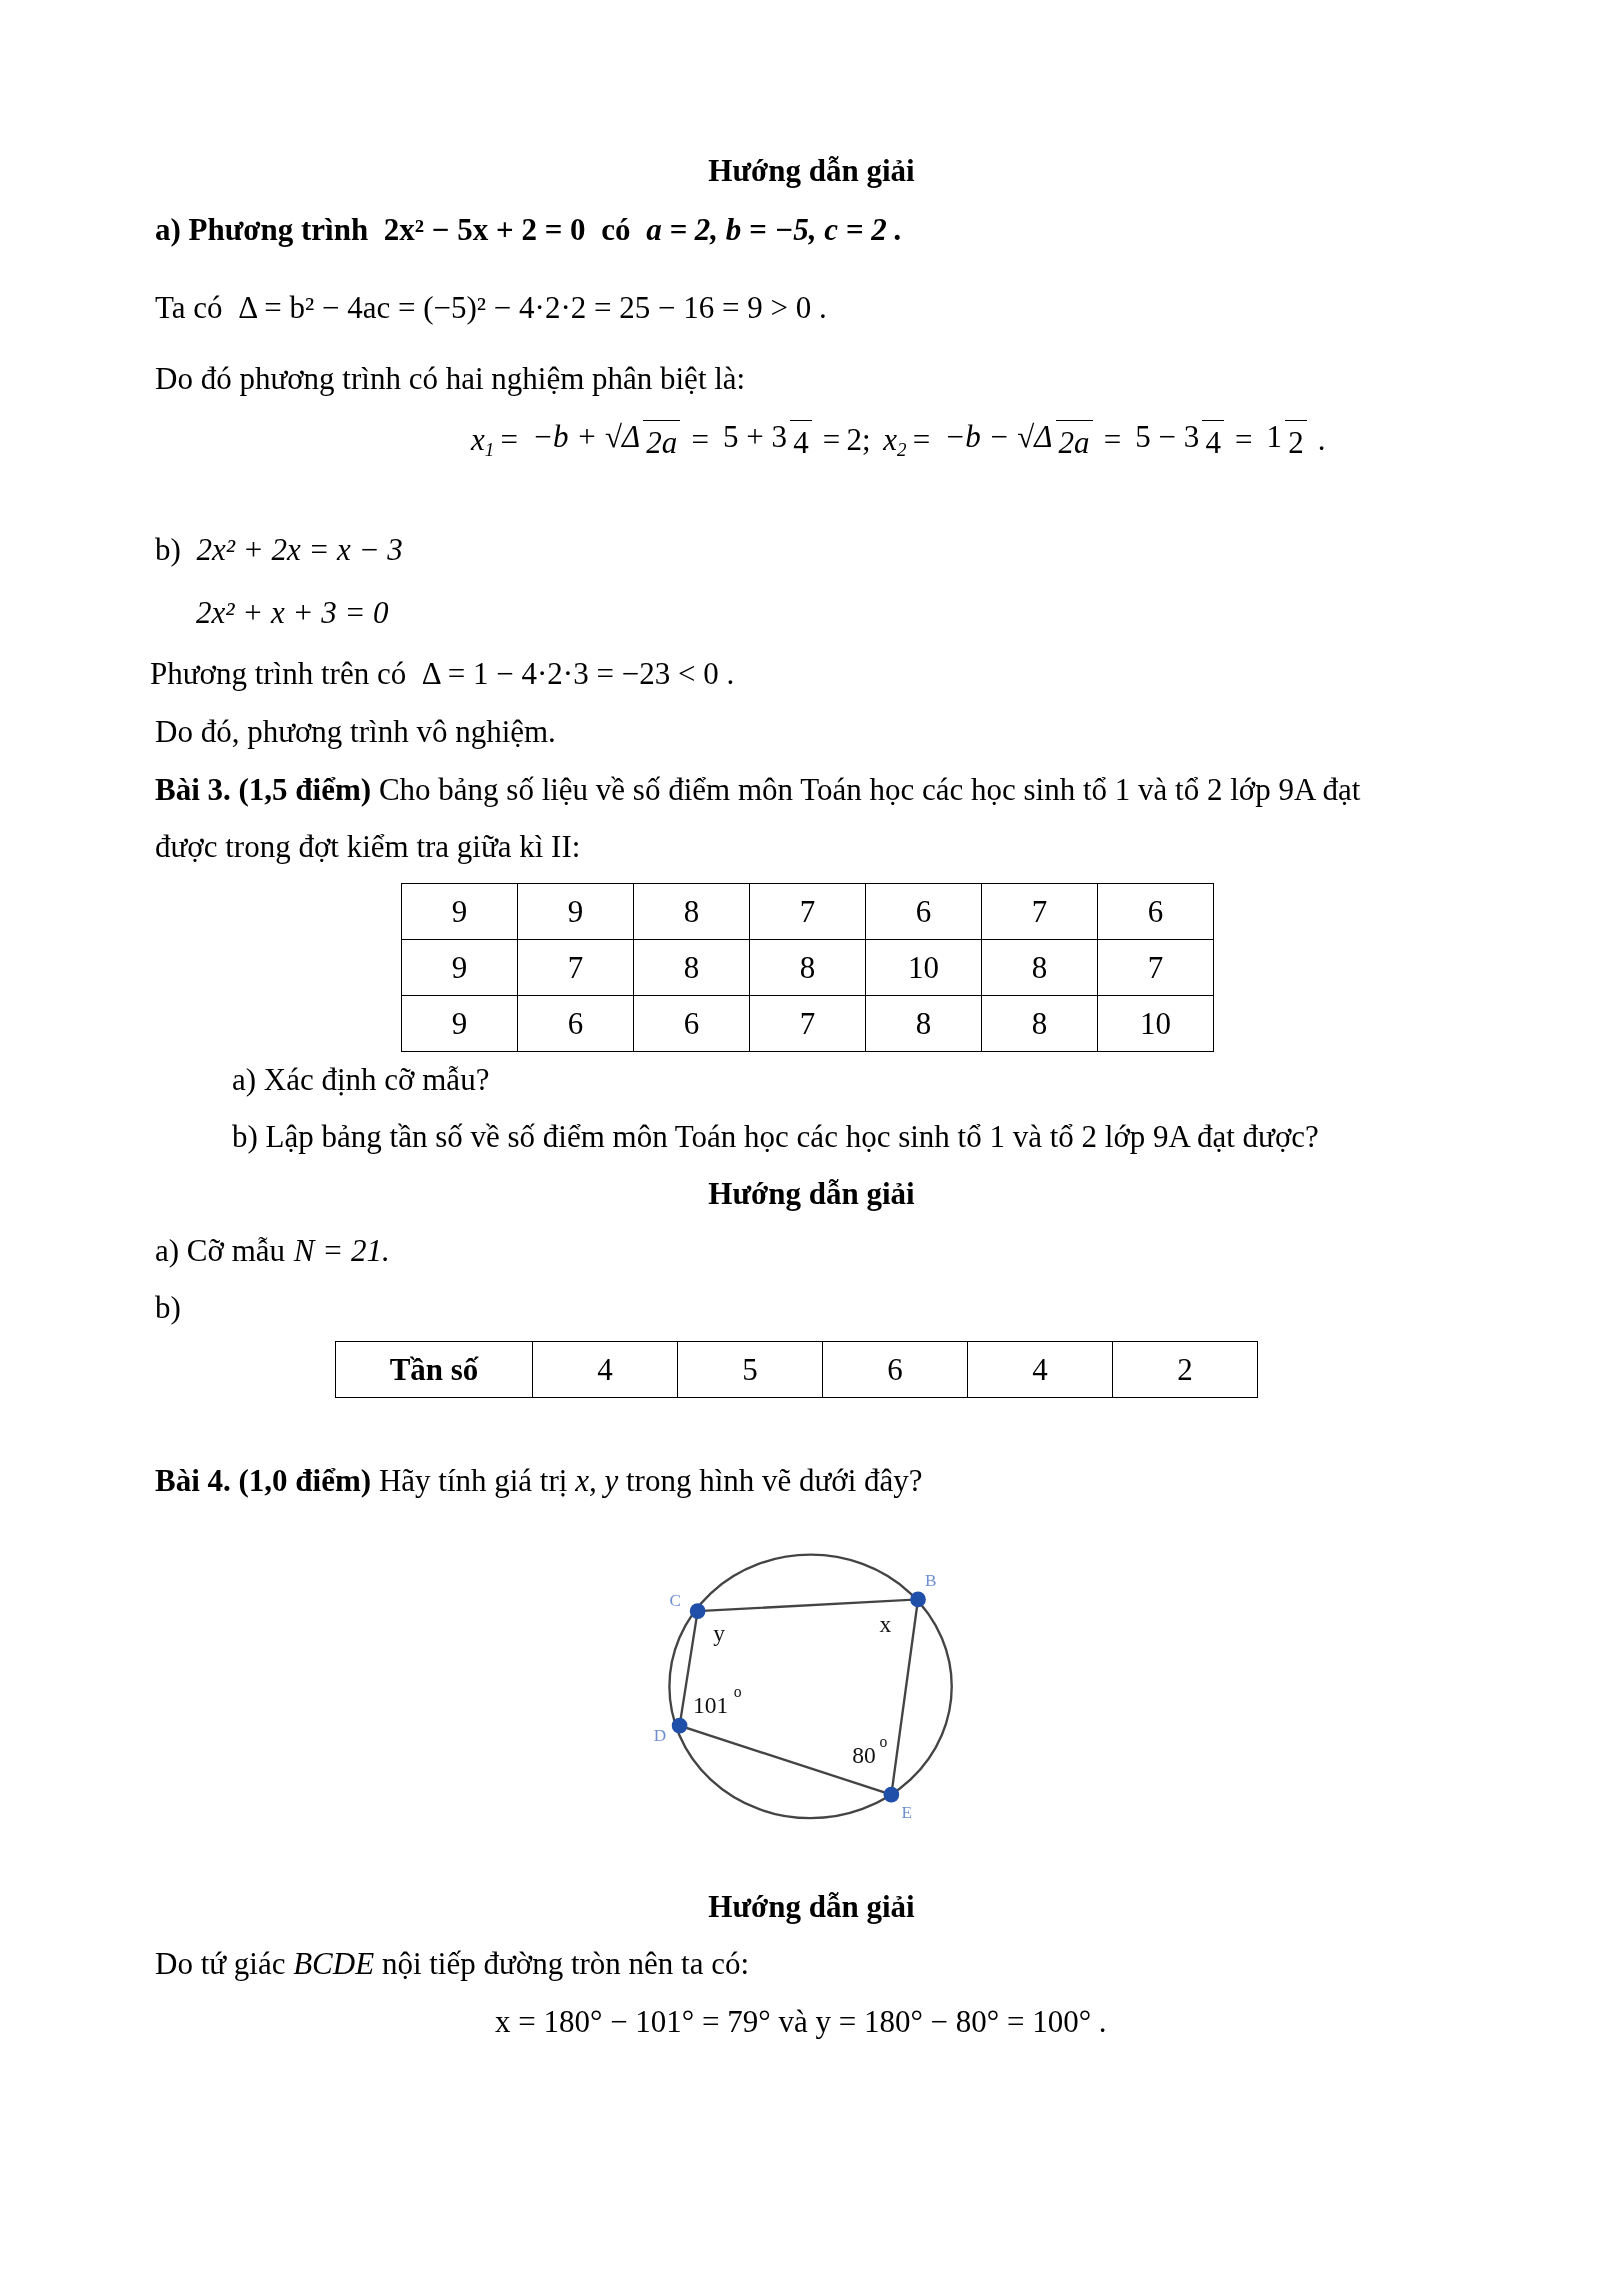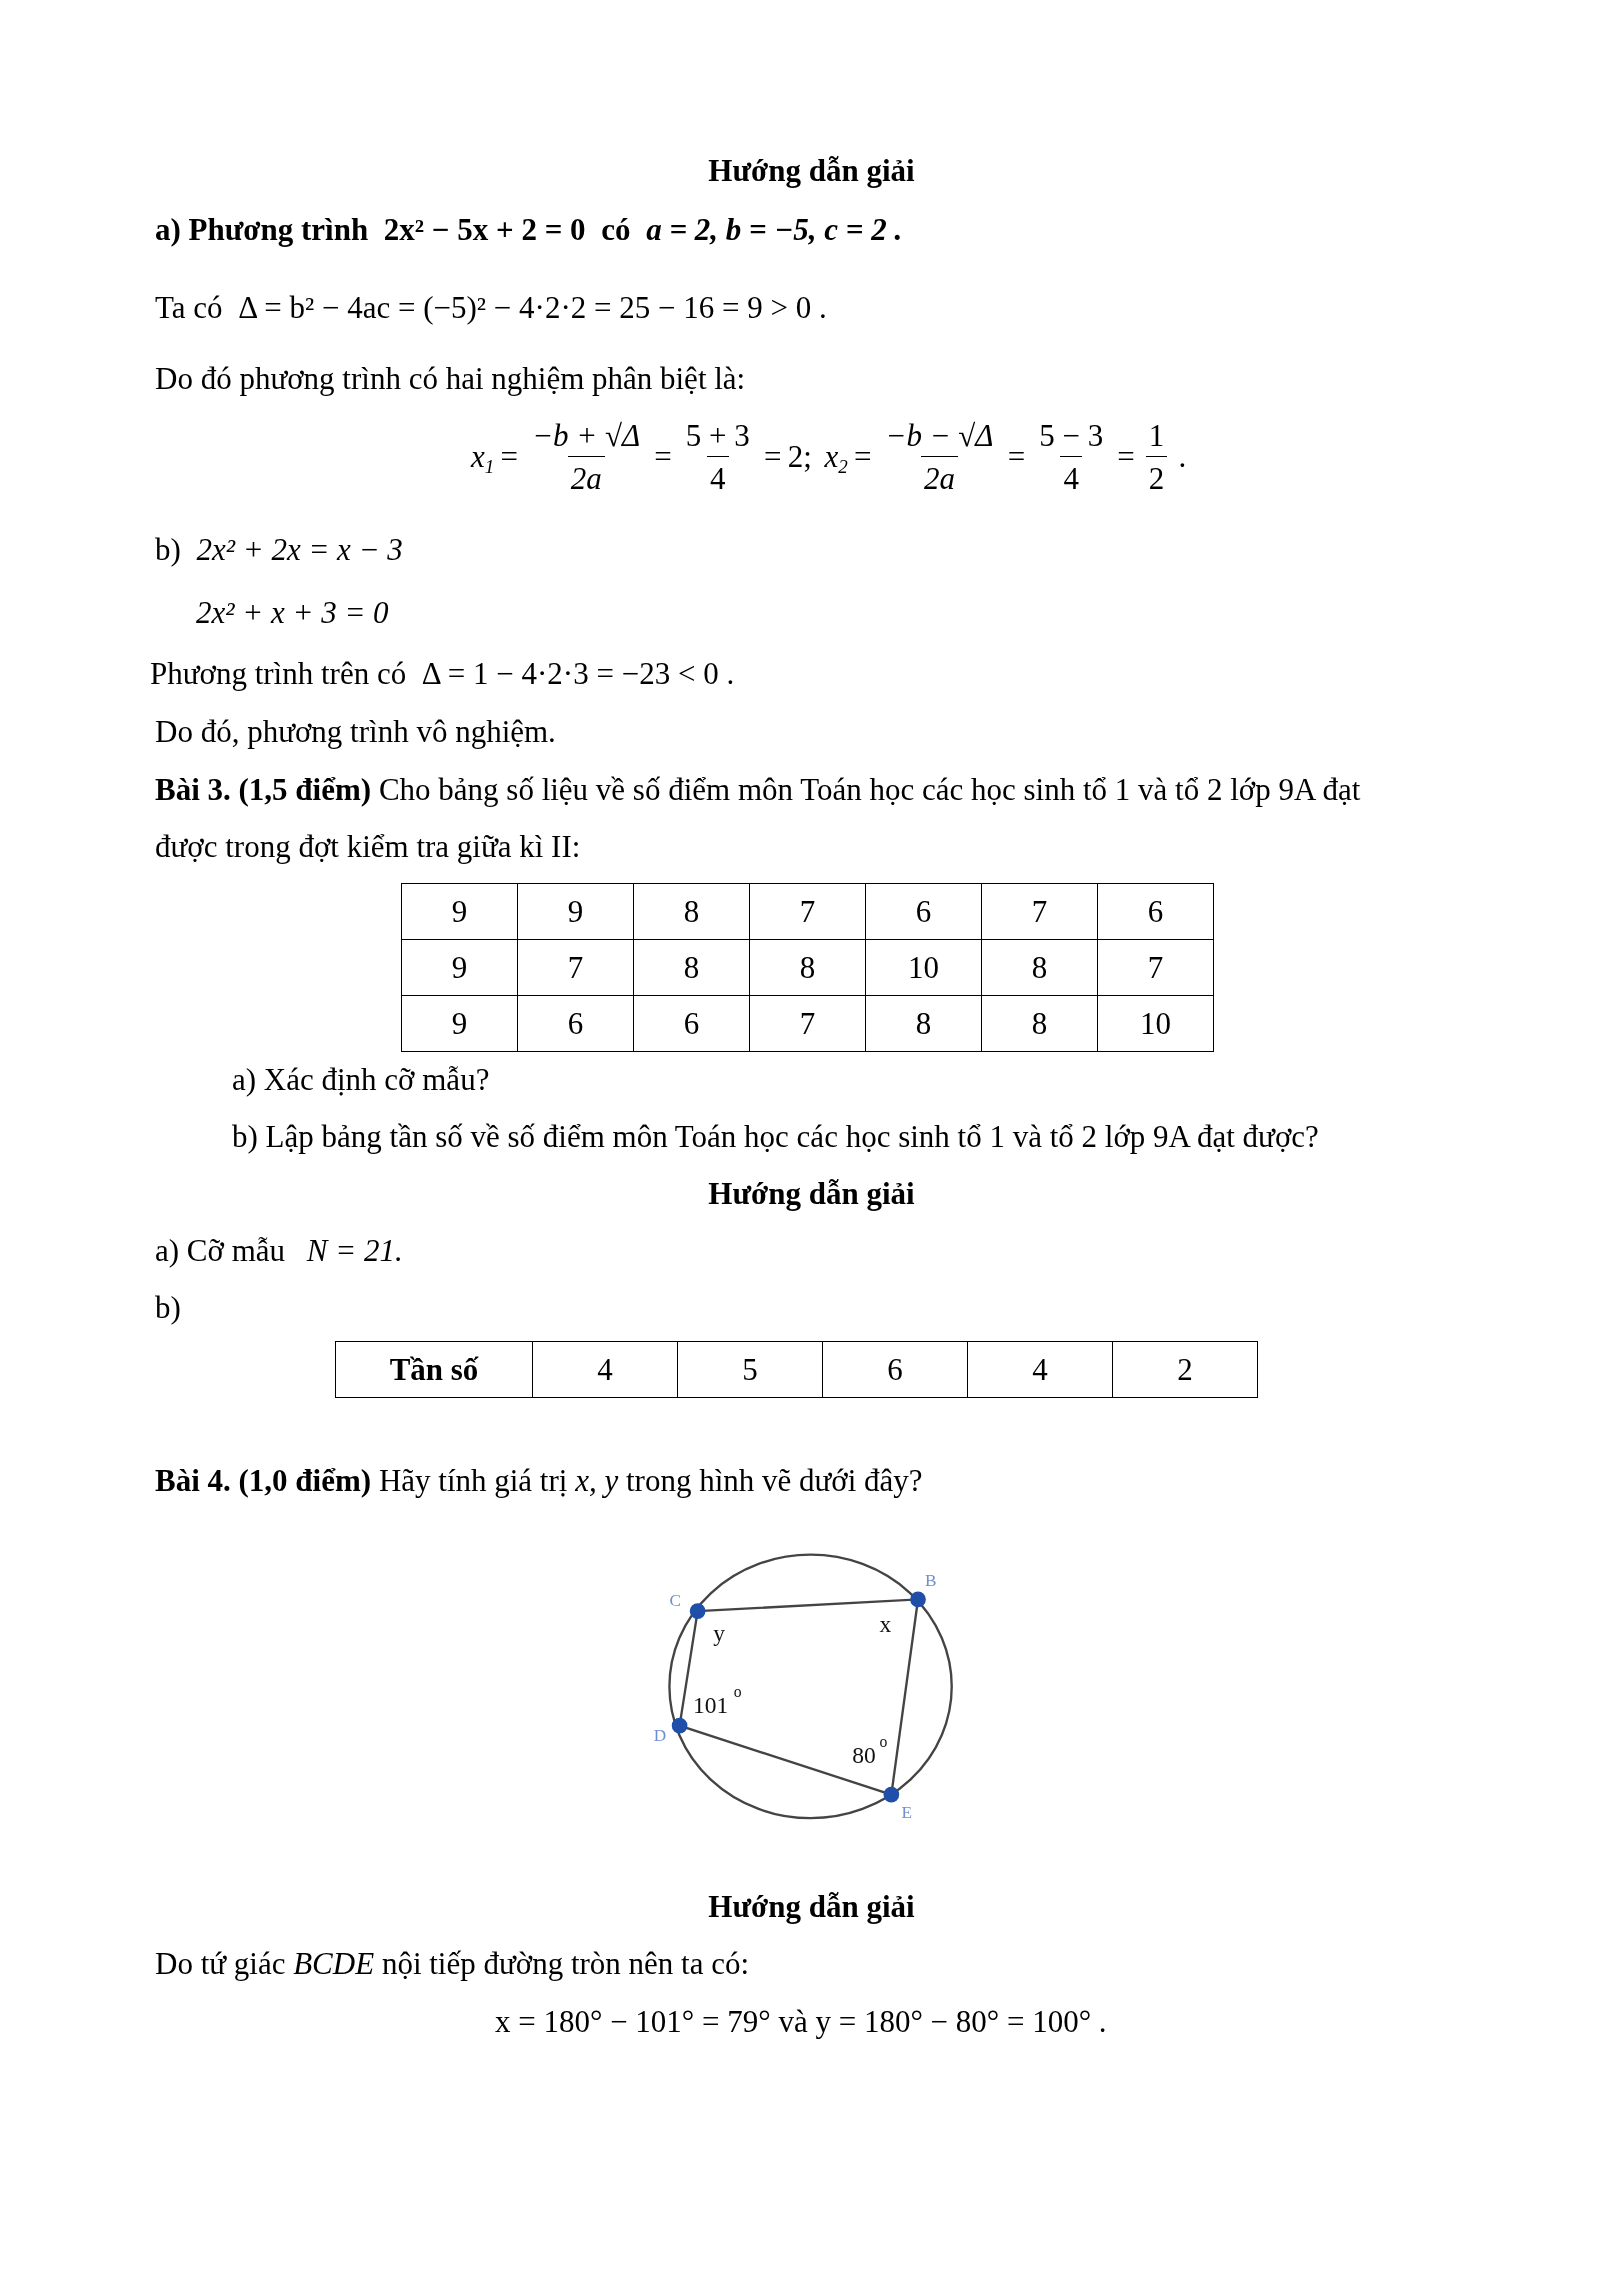--- a/index.html
+++ b/index.html
@@ -9,21 +9,21 @@
   }
   .abs { position: absolute; white-space: nowrap; line-height: 1; }
   .center { left: 0; width: 1623px; text-align: center; }
   .bold { font-weight: bold; }
   .it { font-style: italic; }
   .math { font-family: "Liberation Serif", serif; }
   sub { font-size: 19px; vertical-align: -6.3px; line-height: 0; }
 
   
   .frac-eq { display: flex; align-items: center; }
-  .frac { display: inline-flex; flex-direction: column; align-items: center; margin: 0 4.7px; }
+  .frac { display: inline-flex; align-items: center; margin: 0 4.7px; }
   .frac .num { padding: 0 3.1px 4.7px; }
   .frac .den { padding: 6.3px 3.1px 0; border-top: 1.6px solid #000; }
   .op { margin: 0 6.3px; }
 
   
   table { border-collapse: collapse; position: absolute; }
   td { border: 1.6px solid #000; text-align: center; font-size: 31px; height: 55px; padding: 0; }
   .t1 td { width: 115px; }
   .t2 td { width: 144px; }
   .t2 td.head { width: 196px; font-weight: bold; }
@@ -131,21 +131,21 @@
     </tbody>
 </table>
 
 <div class="abs" style="left:232px; top:1064px;">a) Xác định cỡ mẫu?</div>
 <div class="abs" style="left:232px; top:1121px;">b) Lập bảng tần số về số điểm môn Toán học các học sinh tổ 1 và tổ 2 lớp 9A đạt được?</div>
 
 <div class="abs center bold" style="top:1178px;">Hướng dẫn giải</div>
 
 <div class="abs" style="left:155px; top:1235px;">
   <span>a) Cỡ mẫu</span>
-  <span class="math it" style="margin-left:14px;">N = 21.</span>
+  <span class="math it" style="margin-left:1px;">N = 21.</span>
 </div>
 <div class="abs" style="left:155px; top:1292px;">b)</div>
 
 <table class="t2" style="left:335px; top:1341px;">
   <tbody>
     <tr>
       <td class="head">Tần số</td>
       <td>4</td>
       <td>5</td>
       <td>6</td>

